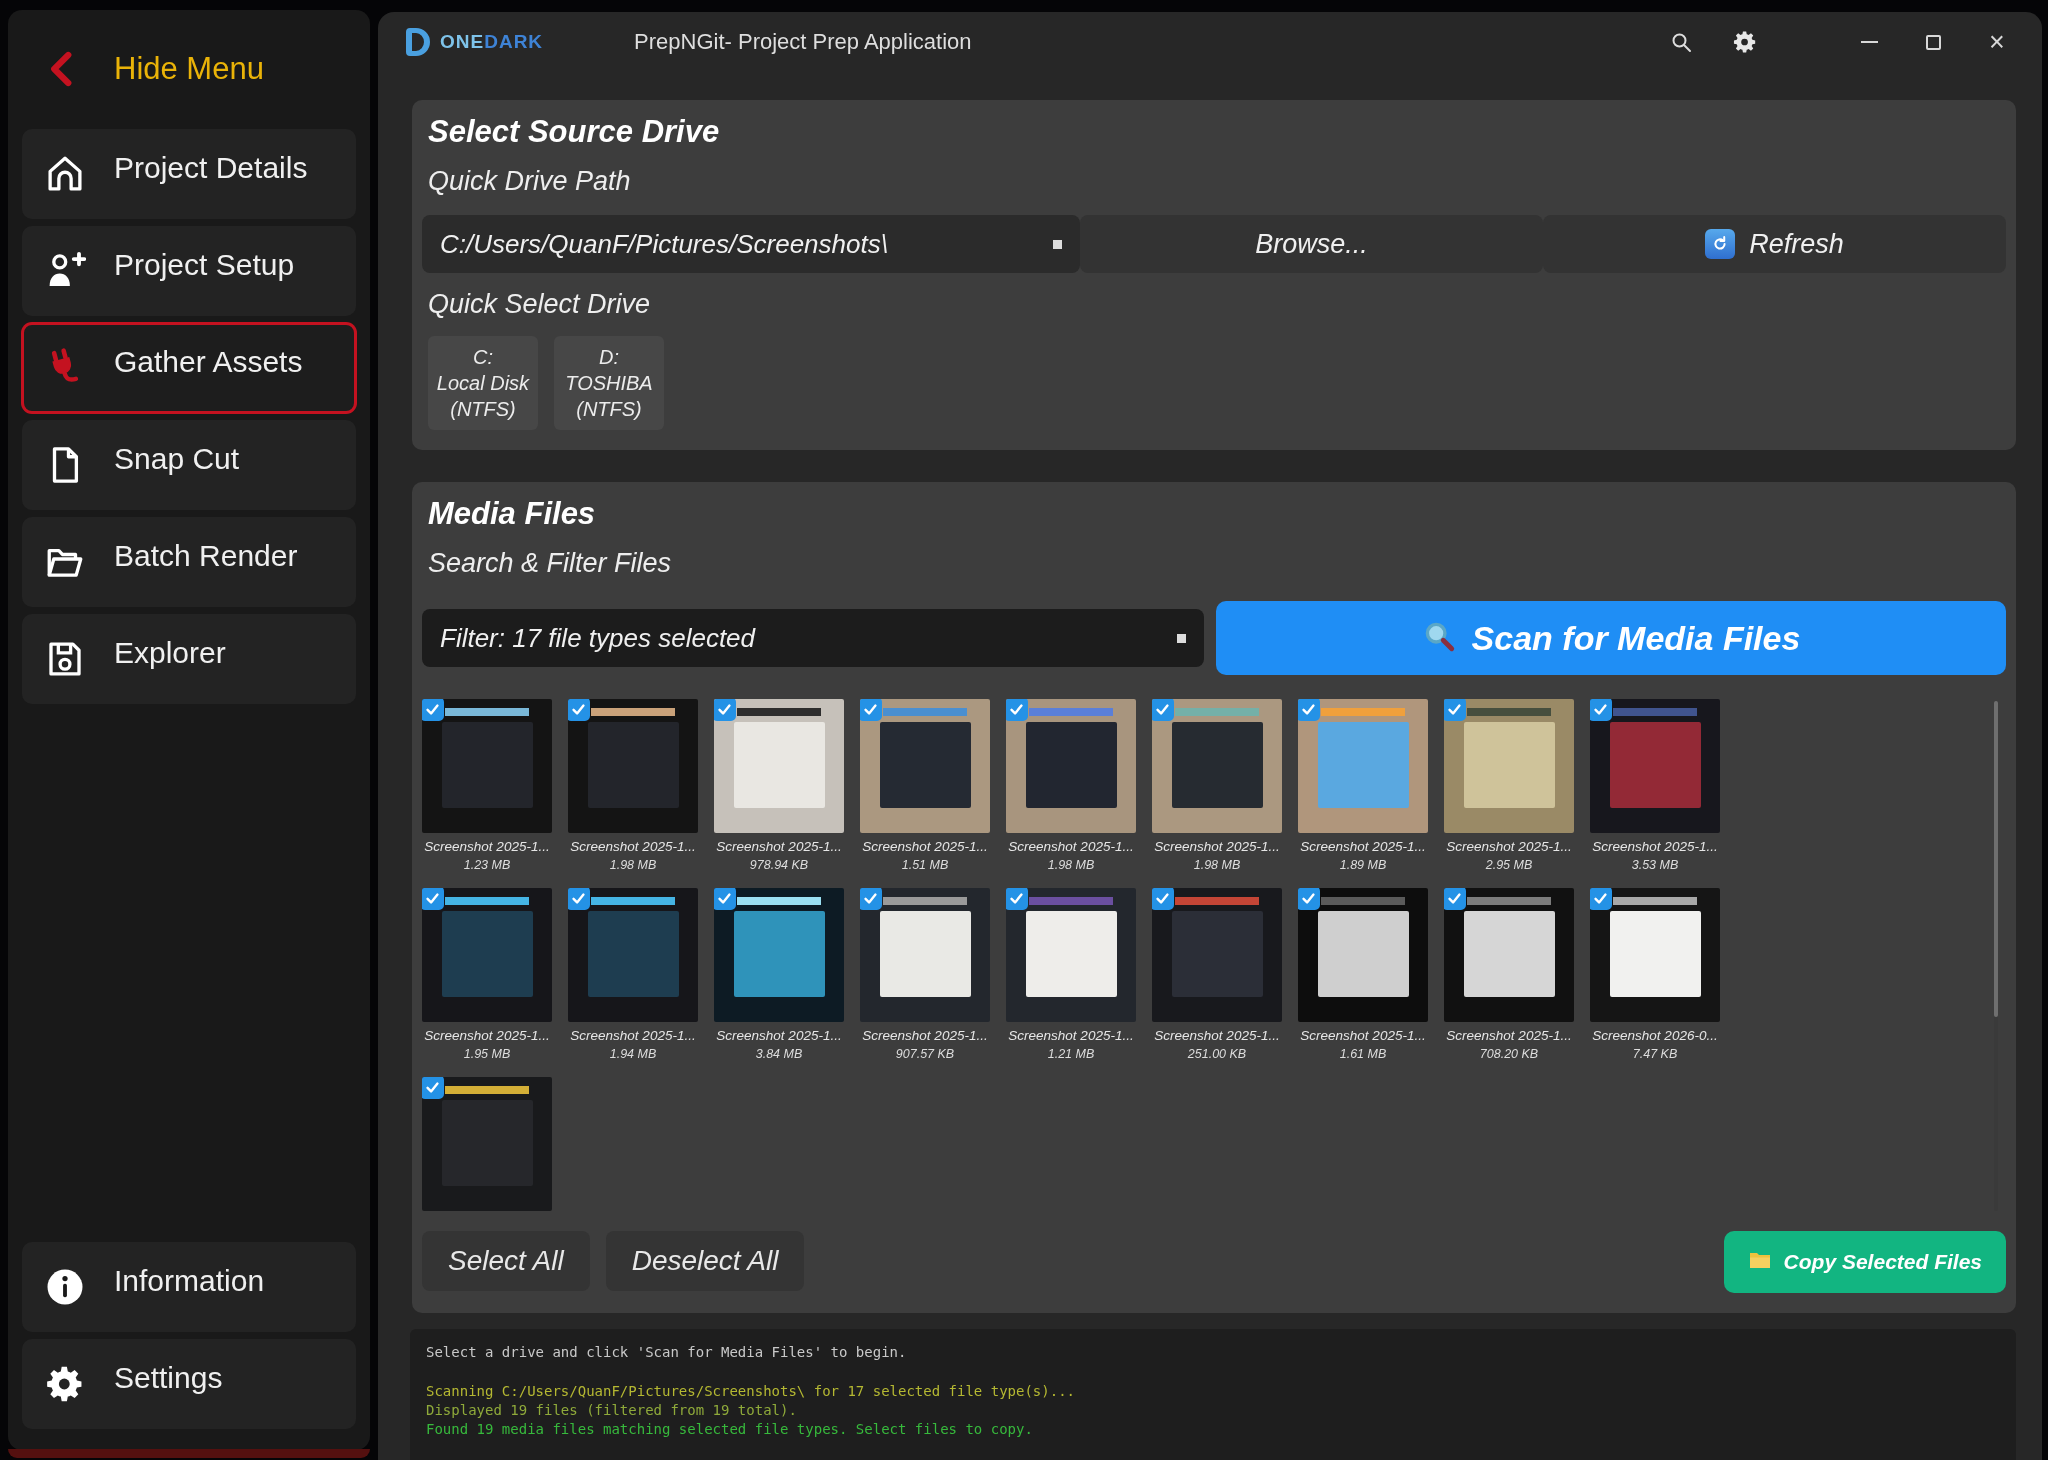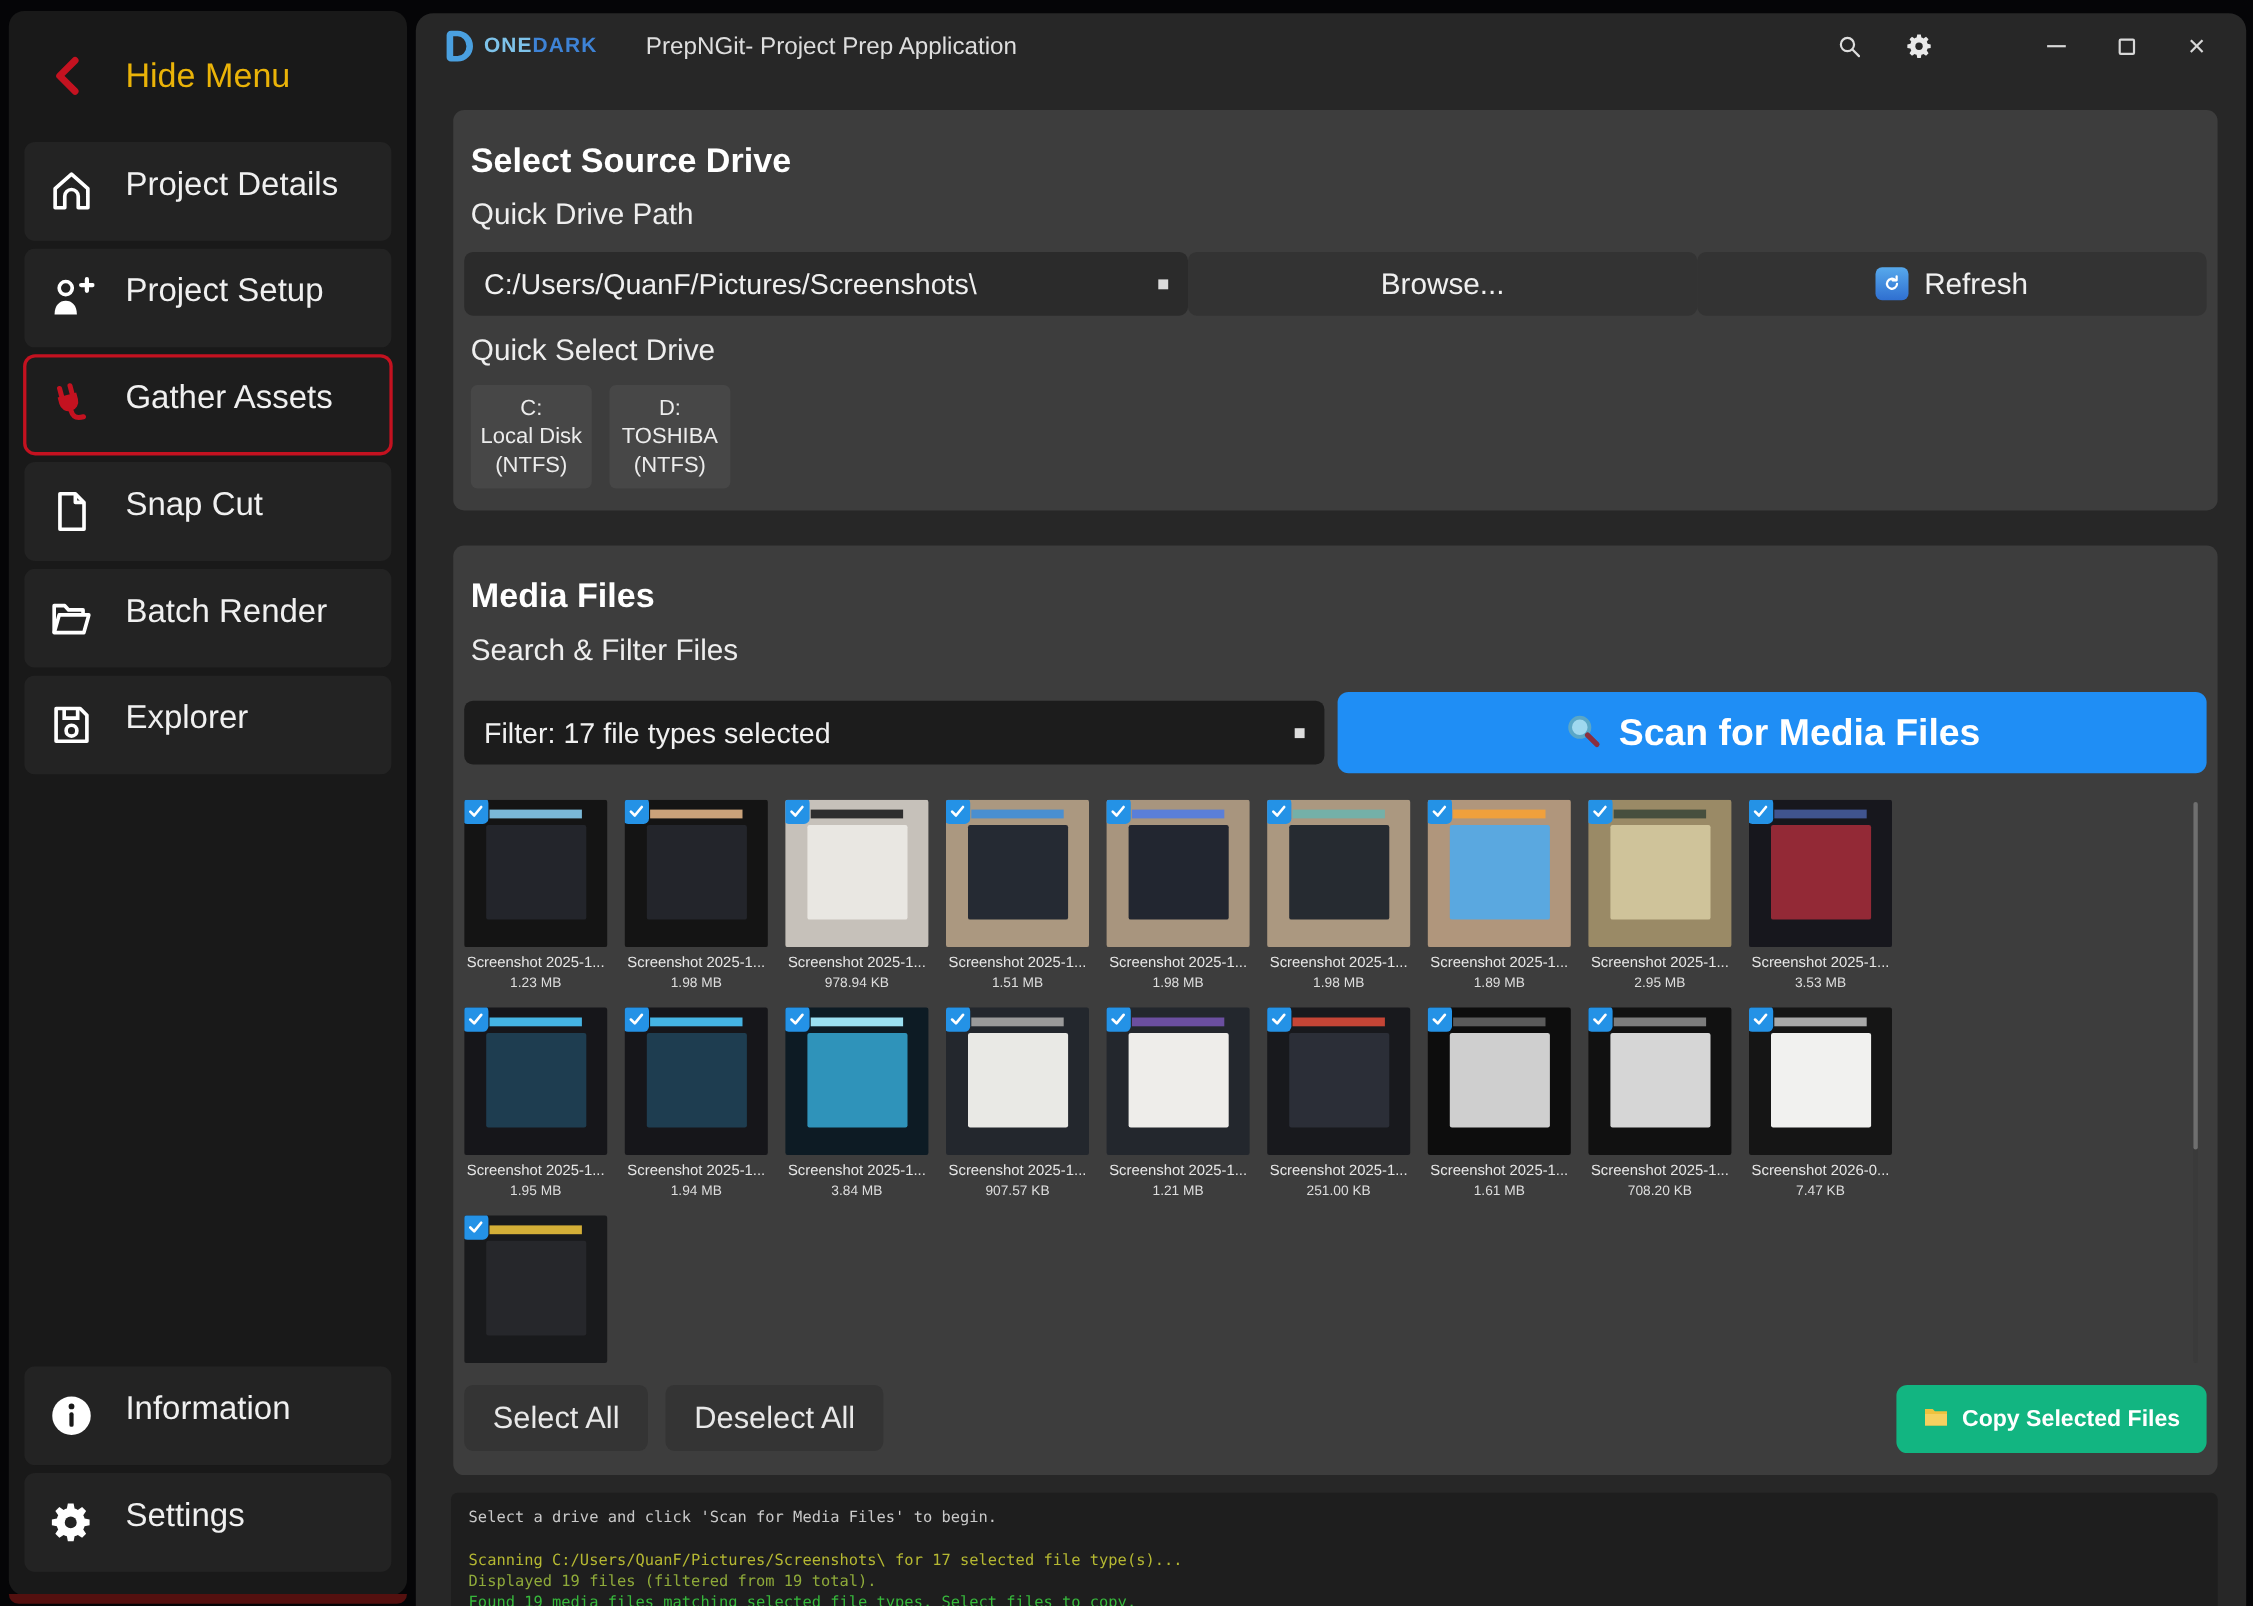--- a/index.html
+++ b/index.html
@@ -24,31 +24,31 @@
   
   .main { position:absolute; left:378px; top:12px; right:6px; bottom:0;
     background:#272727; border-radius:16px 16px 0 0; overflow:hidden; }
   .titlebar { height:60px; display:flex; align-items:center; padding:0 30px 0 28px; }
   .logo { display:flex; align-items:center; gap:10px; }
   .logo-mark { width:24px; height:28px; border:0 solid #4aa0e0; border-left:6px solid #4aa0e0;
     border-top:5px solid #4aa0e0; border-bottom:5px solid #4aa0e0; border-right:6px solid #4aa0e0;
     border-radius:4px 14px 14px 4px; }
   .logo-one { font-size:19px; font-weight:600; letter-spacing:1px; color:#7ec3ea; }
   .logo-dark { font-size:19px; font-weight:800; letter-spacing:1px; color:#3e83d6; }
-  .app-title { margin-left:44px; font-size:22px; color:#dedede; }
+  .app-title { margin-left:91px; font-size:22px; color:#dedede; }
   .tb-right { margin-left:auto; display:flex; align-items:center; gap:34px; }
   .tb-btn { width:30px; height:30px; display:flex; align-items:center; justify-content:center; cursor:pointer; }
   .tb-gap { width:26px; }
   .min-glyph { width:17px; border-top:2px solid #d8d8d8; display:block; }
   .max-glyph { width:15px; height:15px; border:2px solid #d8d8d8; border-radius:2px; display:block; }
   .close-glyph { font-size:27px; color:#d8d8d8; line-height:1; }
 
   .content { padding:28px 26px 0 34px; }
 
-  .card { background:#3d3d3d; border-radius:10px; padding:28px 10px 20px 10px; }
+  .card { background:#3d3d3d; border-radius:10px; padding:14px 10px 20px 10px;font-style:italic; }
   .card h2 { font-size:31px; font-weight:700; color:#ffffff; padding-left:6px; }
   .card .sub-label { font-size:27px; color:#eeeeee; margin-top:16px; padding-left:6px; }
 
   .row { display:flex; align-items:center; margin-top:18px; }
   .combo { background:#2b2b2b; border-radius:8px; height:58px; display:flex; align-items:center;
     padding:0 18px; font-size:26px; color:#f0f0f0; cursor:pointer; }
   .combo .dd { margin-left:auto; width:9px; height:9px; background:#dddddd; }
   .combo.path { flex:0 0 658px; }
   .btn { background:#333333; border-radius:8px; height:58px; display:flex; align-items:center;
     justify-content:center; gap:14px; font-size:27px; color:#f0f0f0; cursor:pointer; }

